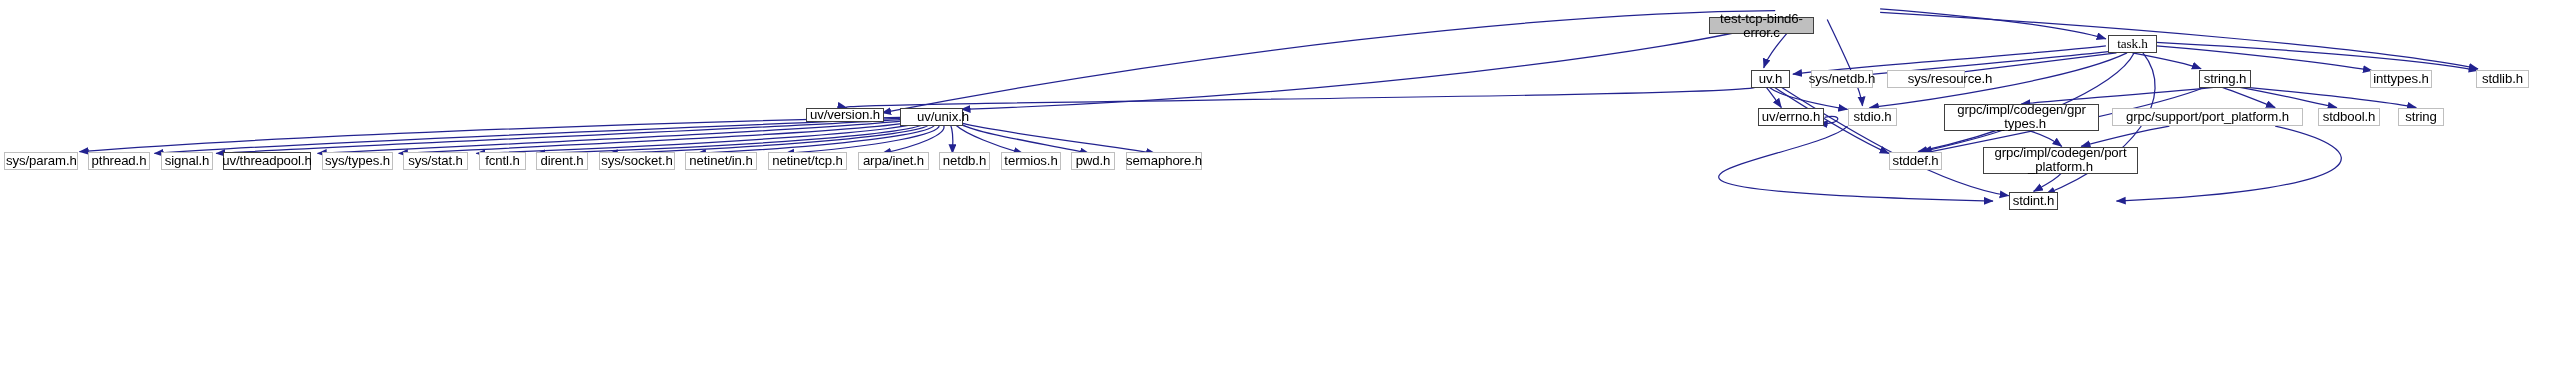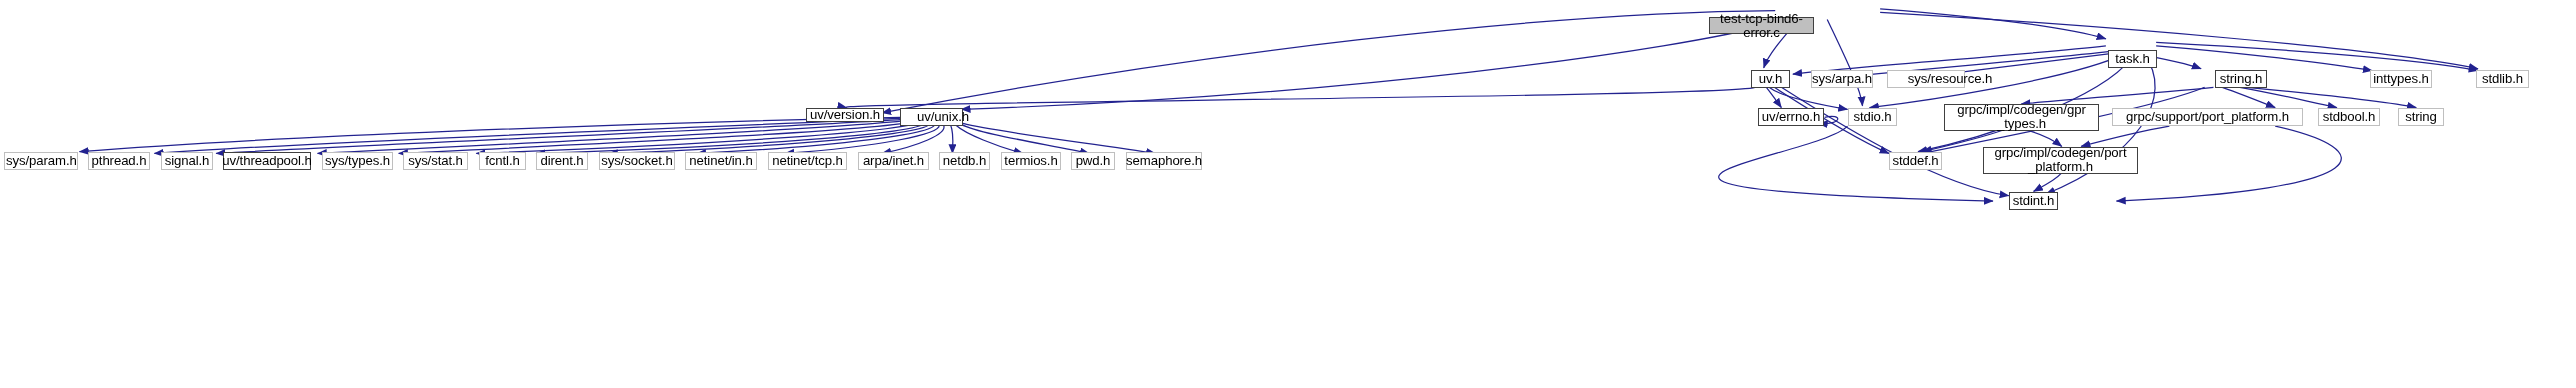--- a/index.html
+++ b/index.html
@@ -67,25 +67,25 @@
         <path d="M1065,142 C1066,152 1000,166 890,174"></path>
         <path d="M1070,142 C1075,152 1040,166 1000,174"></path>
         <path d="M1078,142 C1082,152 1080,166 1080,174"></path>
         <path d="M1084,142 C1095,152 1130,166 1160,174"></path>
         <path d="M1090,141 C1110,152 1190,164 1235,174"></path>
         <path d="M1092,140 C1130,150 1250,164 1310,174"></path>
       </g>
   </svg>
   <div id="nodes">
       <div class="node root" style="left: 1709px; top: 1.8px; width: 105px; height: 17.6px; margin-top: 15px;"><span>test-tcp-bind6-error.c</span></div>
-      <div class="node strong" style="left: 2108px; top: 50px; width: 49px; height: 17.6px;"><span>task.h</span></div>
+      <div class="node strong" style="left: 2108px; top: 35px; width: 49px; height: 17.6px; font-family: Liberation Serif, serif;"><span>task.h</span></div>
       <div class="node strong" style="left: 1751px; top: 70px; width: 39px; height: 17.6px;"><span>uv.h</span></div>
-      <div class="node" style="left: 1811px; top: 70px; width: 62px; height: 17.6px;"><span>sys/arpa.h</span></div>
+      <div class="node" style="left: 1811px; top: 70px; width: 62px; height: 17.6px;"><span>sys/netdb.h</span></div>
       <div class="node" style="left: 1887px; top: 70px; width: 78px; height: 17.6px; padding-left: 48px;"><span>sys/resource.h</span></div>
-      <div class="node strong" style="left: 2199px; top: 70px; width: 52px; height: 17.6px; margin-left: 16px;"><span>string.h</span></div>
+      <div class="node strong" style="left: 2199px; top: 70px; width: 52px; height: 17.6px;"><span>string.h</span></div>
       <div class="node" style="left: 2370px; top: 70px; width: 62px; height: 17.6px;"><span>inttypes.h</span></div>
       <div class="node" style="left: 2476px; top: 70px; width: 53px; height: 17.6px; justify-content: center;"><span>stdlib.h</span></div>
       <div class="node strong" style="left: 1758px; top: 108px; width: 66px; height: 17.6px;"><span>uv/errno.h</span></div>
       <div class="node" style="left: 1848px; top: 108px; width: 49px; height: 17.6px;"><span>stdio.h</span></div>
       <div class="node strong" style="left: 1944px; top: 104px; width: 155px; height: 26.5px;"><span>grpc/impl/codegen/gpr
 _types.h</span></div>
       <div class="node" style="left: 2112px; top: 108px; width: 191px; height: 17.6px;"><span>grpc/support/port_platform.h</span></div>
       <div class="node" style="left: 2318px; top: 108px; width: 62px; height: 17.6px;"><span>stdbool.h</span></div>
       <div class="node" style="left: 2398px; top: 108px; width: 46px; height: 17.6px;"><span>string</span></div>
       <div class="node strong" style="left: 806px; top: 108px; width: 78px; height: 14px;"><span>uv/version.h</span></div>

